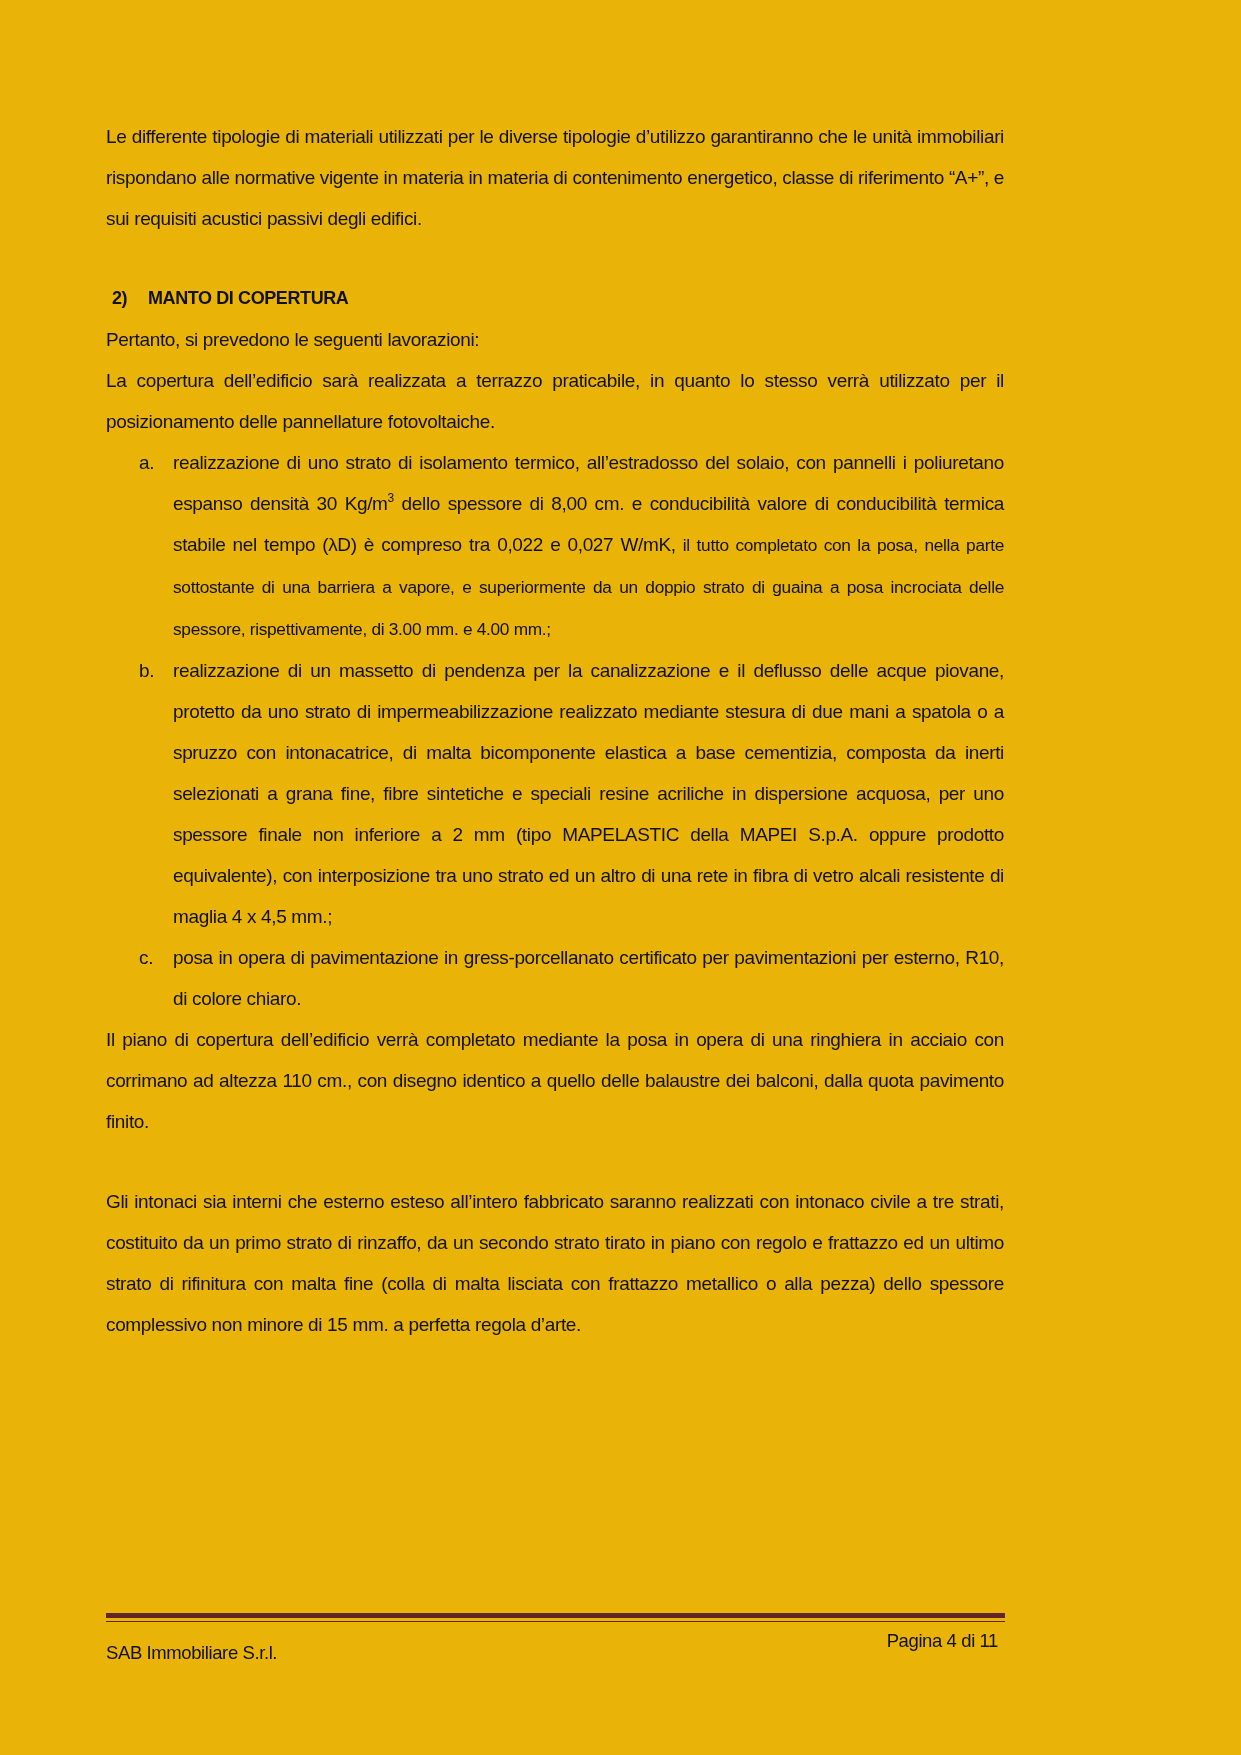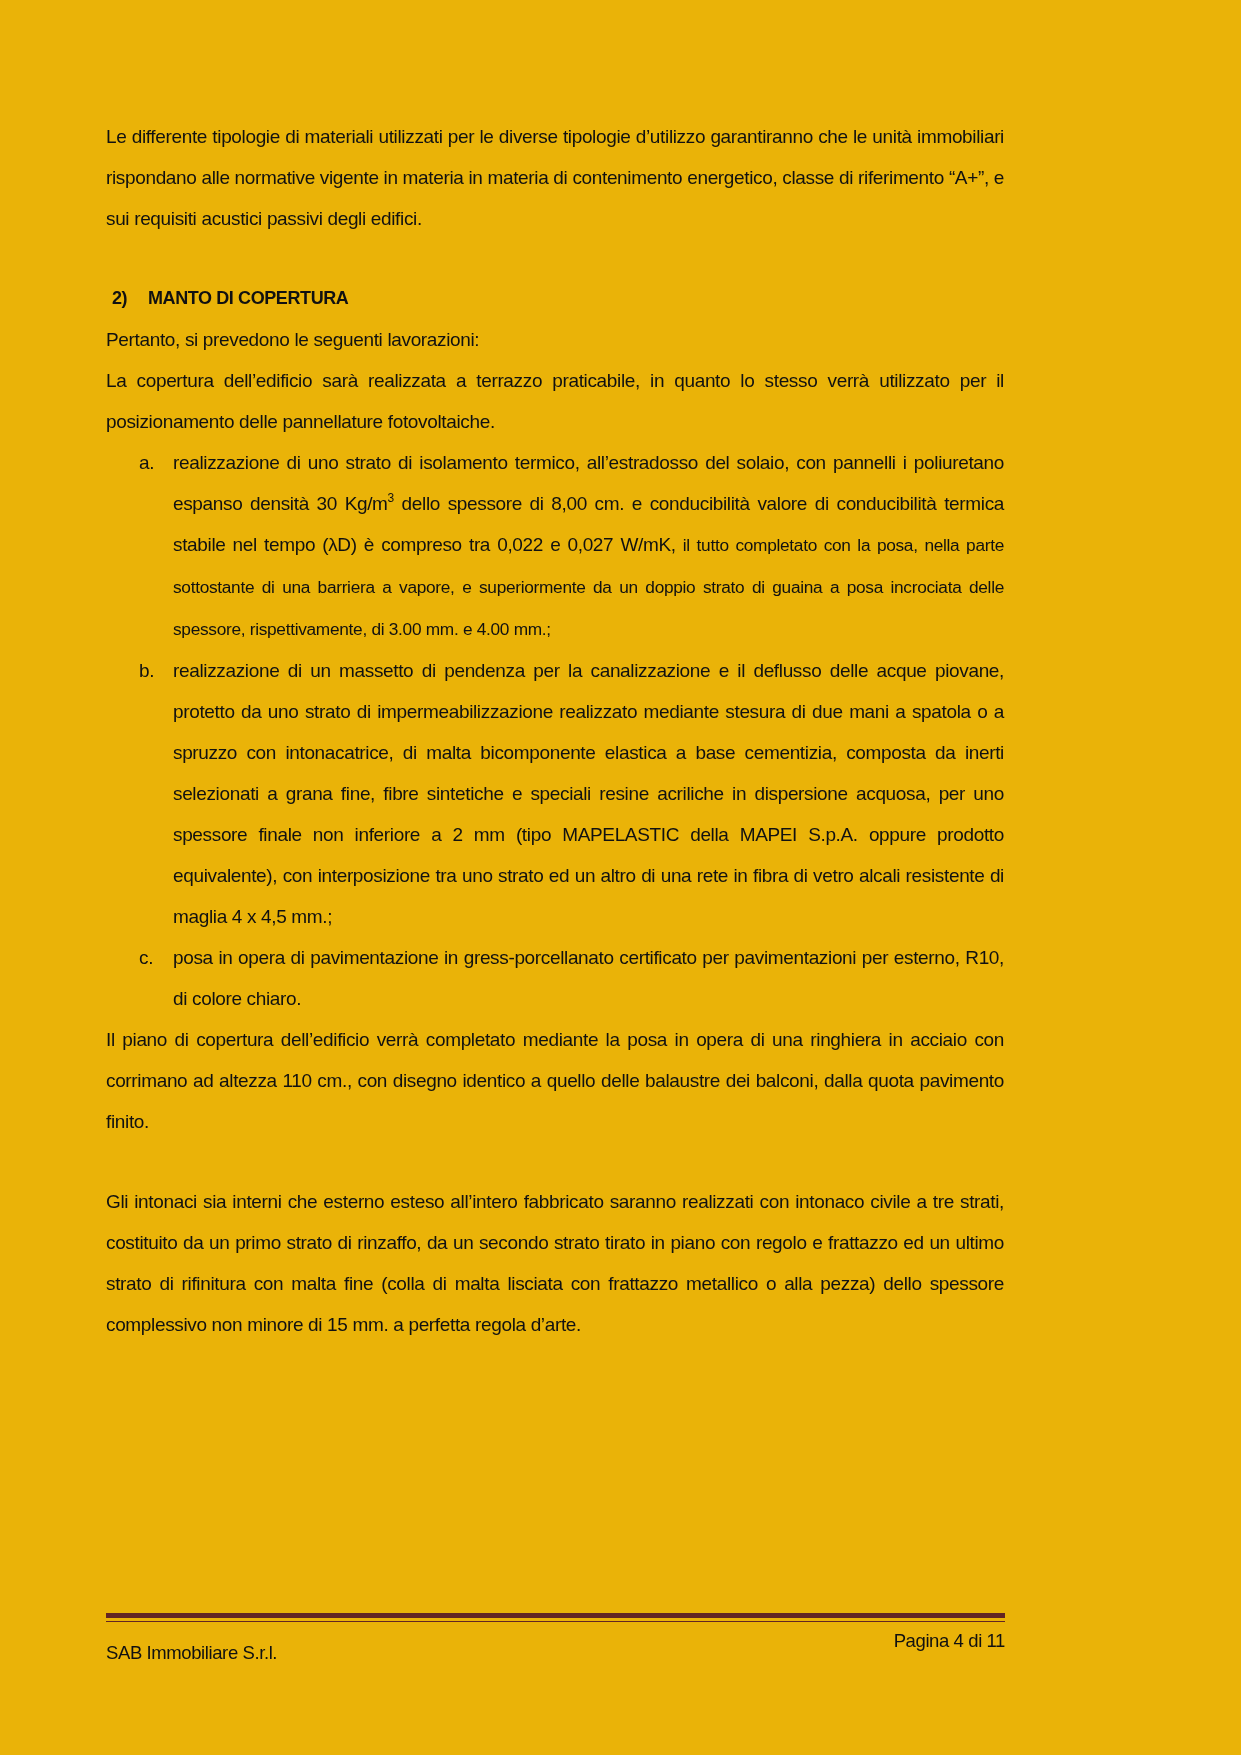--- a/index.html
+++ b/index.html
@@ -29,21 +29,21 @@
     position: absolute; left: 106px; top: 1613px; width: 899px; height: 5px; background: #632523;
   }
   .footer-rule-thin {
     position: absolute; left: 106px; top: 1621px; width: 899px; height: 1px; background: #632523;
   }
   .footer {
     position: absolute; left: 106px; top: 1630px; width: 899px; font-size: 18.5px;
     letter-spacing: -0.4px; color: #111;
   }
   .footer .left { position: absolute; left: 0; top: 12px; }
-  .footer .right { position: absolute; right: 0; top: 0; }
+  .footer .right { position: absolute; right: 7px; top: 0; }
 </style>
 </head>
 <body>
 
 <div class="page">
   <div class="content">
 
     <p>Le differente tipologie di materiali utilizzati per le diverse tipologie d’utilizzo garantiranno che le unità immobiliari rispondano alle normative vigente in materia in materia di contenimento energetico, classe di riferimento “A+”, e sui requisiti acustici passivi degli edifici.</p>
 
     <div class="gap-before-h2"></div>

